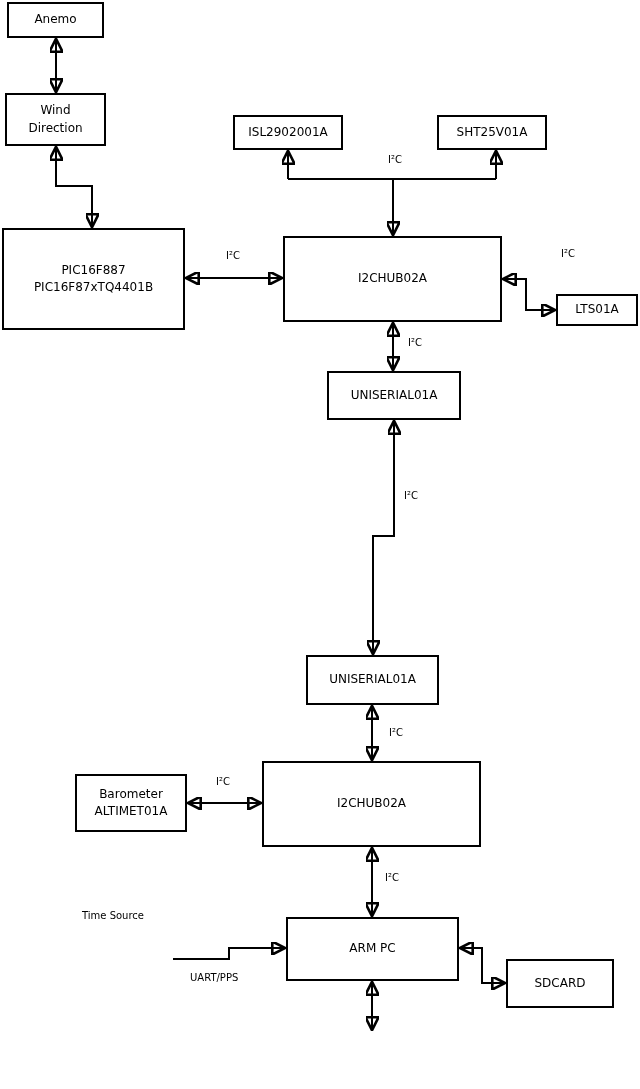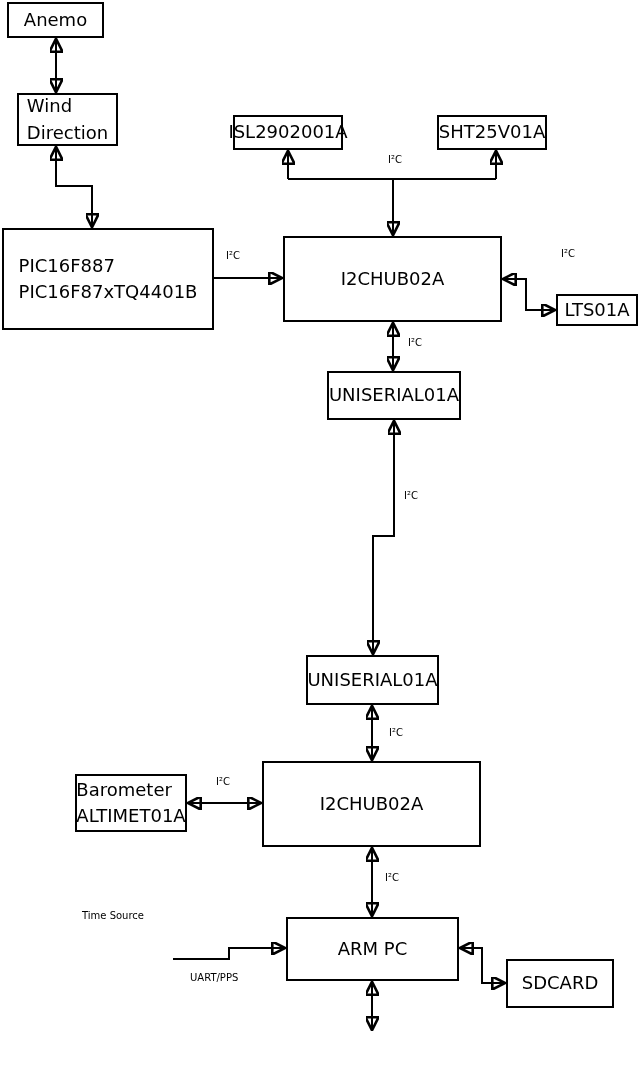--- a/index.html
+++ b/index.html
@@ -23,22 +23,22 @@
     stroke-width: 2;
   }
   .node {
     position: absolute;
     box-sizing: border-box;
     border: 2px solid #000000;
     background: #ffffff;
     display: flex;
     align-items: center;
     justify-content: center;
-    text-align: left;
-    font-size: 18px;
+    text-align: center;
+    font-size: 12px;
     line-height: 1.45;
     white-space: pre-line;
   }
   .elabel {
     position: absolute;
     font-size: 10px;
     line-height: 14px;
     white-space: nowrap;
   }
 </style>
@@ -69,24 +69,24 @@
     <path d="M 372 707 L 372 759" marker-start="url(#ah)" marker-end="url(#ah)"></path>
     <path d="M 189 803 L 260 803" marker-start="url(#ah)" marker-end="url(#ah)"></path>
     <path d="M 372 849 L 372 915" marker-start="url(#ah)" marker-end="url(#ah)"></path>
     <path d="M 173 959 L 229 959 L 229 948 L 284 948" marker-end="url(#ah)"></path>
     <path d="M 461 948 L 482 948 L 482 983 L 504 983" marker-start="url(#ah)" marker-end="url(#ah)"></path>
     <path d="M 372 983 L 372 1029" marker-start="url(#ah)" marker-end="url(#ah)"></path>
   </svg>
 
   <div class="node" style="left:7px;   top:2px;    width:97px;  height:36px;">Anemo</div>
 
-  <div class="node" style="left:17px;   top:93px;   width:101px; height:53px;">Wind
+  <div class="node" style="left:5px;   top:93px;   width:101px; height:53px;">Wind
 Direction</div>
 
-  <div class="node" style="left:2px;   top:228px;  width:212px; height:102px;">PIC16F887
+  <div class="node" style="left:2px;   top:228px;  width:183px; height:102px;">PIC16F887
 PIC16F87xTQ4401B</div>
 
   <div class="node" style="left:233px; top:115px;  width:110px; height:35px;">ISL2902001A</div>
 
   <div class="node" style="left:437px; top:115px;  width:110px; height:35px;">SHT25V01A</div>
 
   <div class="node" style="left:283px; top:236px;  width:219px; height:86px;">I2CHUB02A</div>
 
   <div class="node" style="left:556px; top:294px;  width:82px;  height:32px;">LTS01A</div>
 

